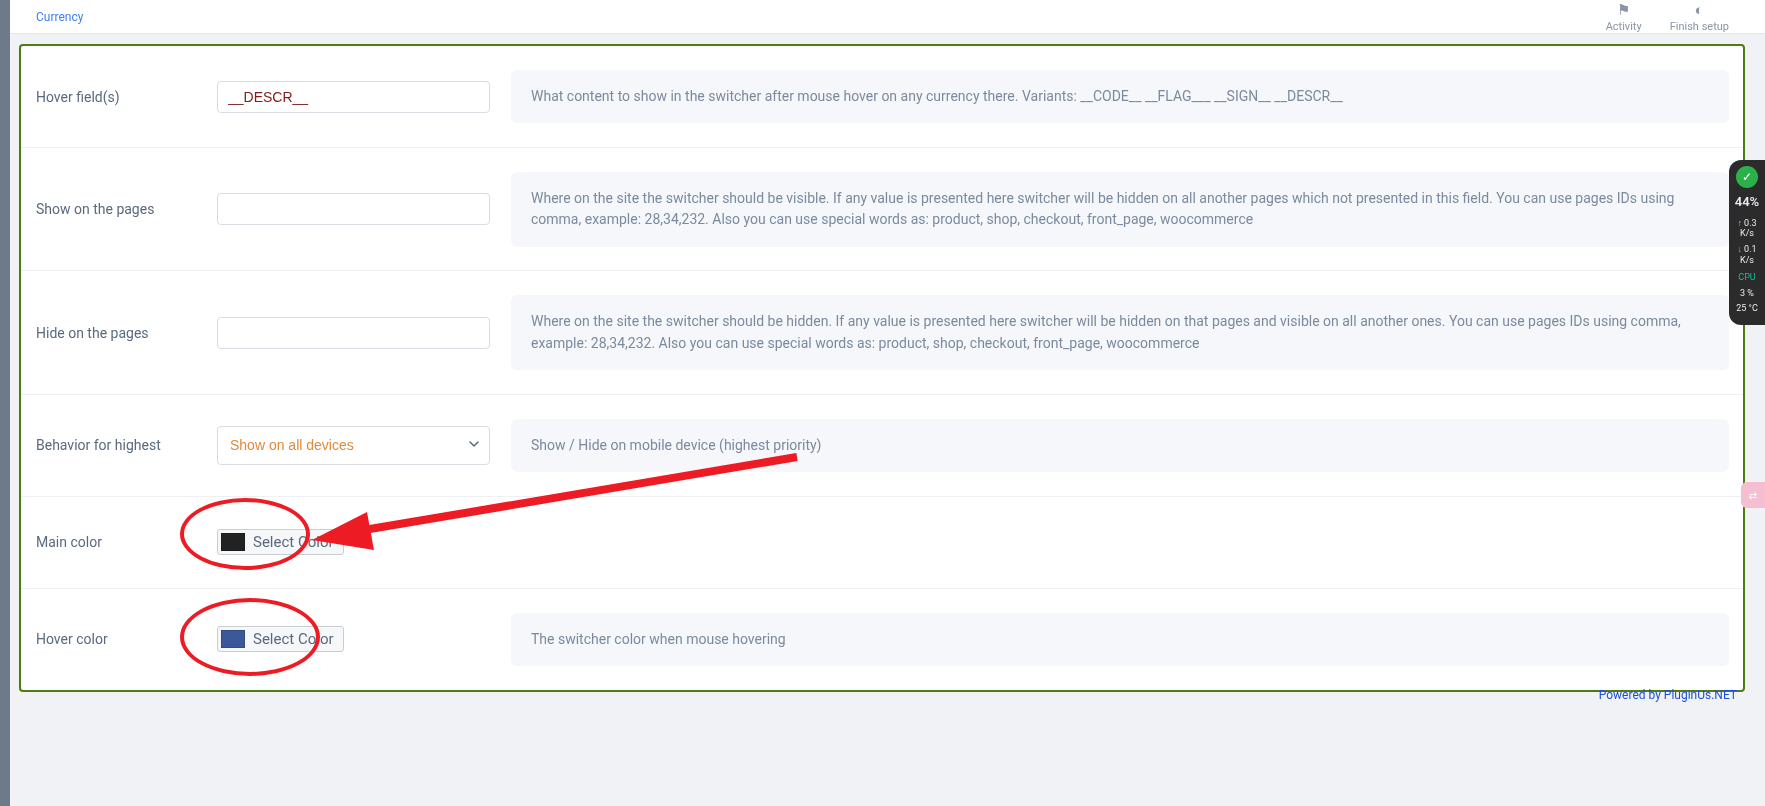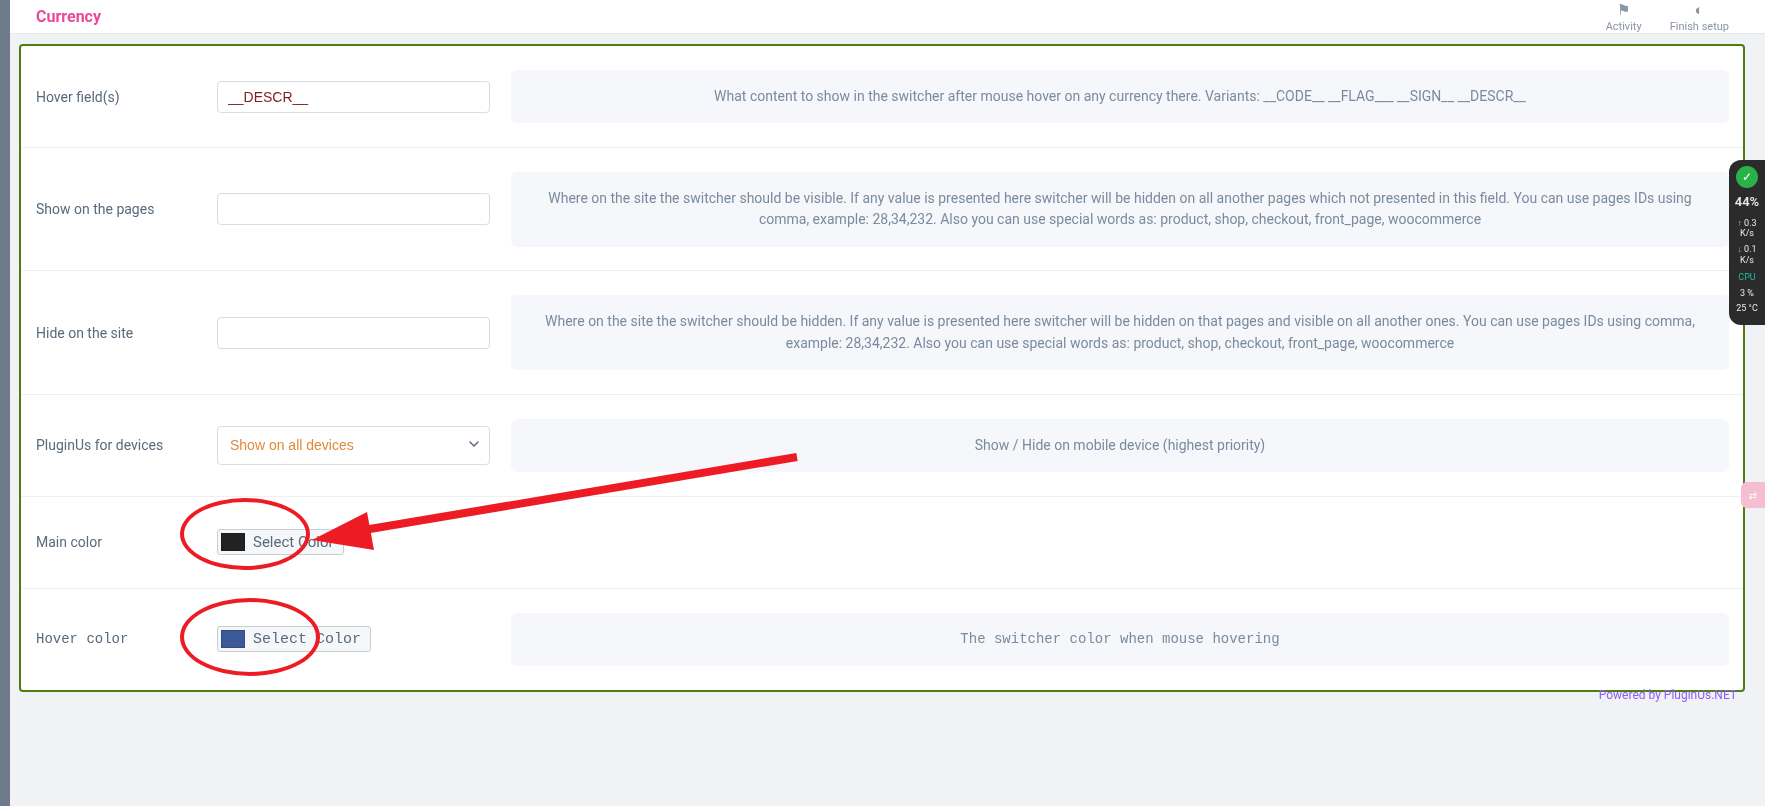--- a/index.html
+++ b/index.html
@@ -32,23 +32,23 @@
       right: 0;
       height: 34px;
       background: #fff;
       border-bottom: 1px solid #e5e8ec;
       display: flex;
       align-items: center;
       padding: 0 26px;
       justify-content: space-between;
     }
     .top-title {
-      font-size: 16px;
-      color: #ec4899;
-      font-weight: 700;
+      font-size: 12px;
+      color: #3b82f6;
+      font-weight: 400;
     }
     .top-actions {
       display: flex;
       gap: 28px;
       margin-right: 10px;
     }
     .top-action {
       display: flex;
       flex-direction: column;
       align-items: center;
@@ -74,21 +74,20 @@
     }
     .setting-row {
       display: flex;
       align-items: center;
       border-bottom: 1px solid #eef0f3;
       padding: 24px 0;
       min-height: 92px;
     }
     .setting-row:last-of-type {
       border-bottom: none;
-      font-family: Liberation Mono, monospace;
     }
     .row-tall { min-height: 120px; }
     .label-col {
       width: 196px;
       padding-left: 15px;
       font-size: 14px;
       color: #5a6a7e;
       flex-shrink: 0;
     }
     .control-col {
@@ -98,21 +97,20 @@
     }
     .desc-col {
       flex: 1;
       background: #f5f7fa;
       border-radius: 6px;
       padding: 16px 20px;
       margin-right: 14px;
       font-size: 14px;
       color: #7b8a9e;
       line-height: 1.55;
-      text-align: center;
     }
     .text-input {
       width: 273px;
       height: 32px;
       border: 1px solid #d8dde4;
       border-radius: 4px;
       padding: 0 10px;
       font-size: 14px;
       color: #7f1d1d;
       outline: none;
@@ -190,21 +188,21 @@
       top: 452px;
       width: 490px;
       height: 110px;
       pointer-events: none;
     }
     .footer {
       position: absolute;
       right: 28px;
       bottom: 104px;
       font-size: 12px;
-      color: #8b5cf6;
+      color: #1d4ed8;
     }
     
     .sys-widget {
       position: absolute;
       right: 0;
       top: 160px;
       width: 36px;
       background: #2b2b2b;
       border-radius: 12px 0 0 12px;
       padding: 4px 0 6px;
@@ -283,29 +281,29 @@
 
   <div class="setting-row row-tall">
     <div class="label-col">Show on the pages</div>
     <div class="control-col">
       <input class="text-input empty-val" type="text" value="" style="">
     </div>
     <div class="desc-col">Where on the site the switcher should be visible. If any value is presented here switcher will be hidden on all another pages which not presented in this field. You can use pages IDs using comma, example: 28,34,232. Also you can use special words as: product, shop, checkout, front_page, woocommerce</div>
   </div>
 
   <div class="setting-row row-tall">
-    <div class="label-col">Hide on the site</div>
+    <div class="label-col">Hide on the pages</div>
     <div class="control-col">
       <input class="text-input empty-val" type="text" value="" style="">
     </div>
     <div class="desc-col">Where on the site the switcher should be hidden. If any value is presented here switcher will be hidden on that pages and visible on all another ones. You can use pages IDs using comma, example: 28,34,232. Also you can use special words as: product, shop, checkout, front_page, woocommerce</div>
   </div>
 
   <div class="setting-row">
-    <div class="label-col">PluginUs for devices</div>
+    <div class="label-col">Behavior for highest</div>
     <div class="control-col">
       <div class="select-wrap">
         <select class="select-input">
           <option>Show on all devices</option>
         </select>
         <span class="select-chevron">
           <svg width="12" height="12" viewBox="0 0 12 12">
               <path d="M2 4 L6 8 L10 4" stroke="#5a6a7e" stroke-width="1.5" fill="none" stroke-linecap="round" stroke-linejoin="round"></path>
             </svg>
         </span>

